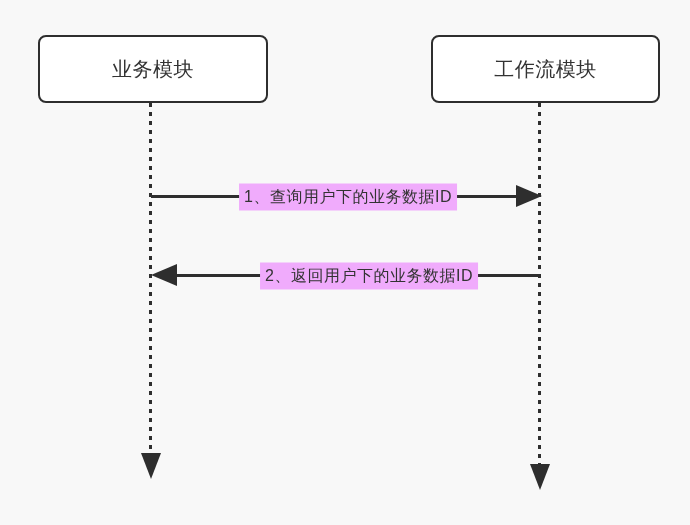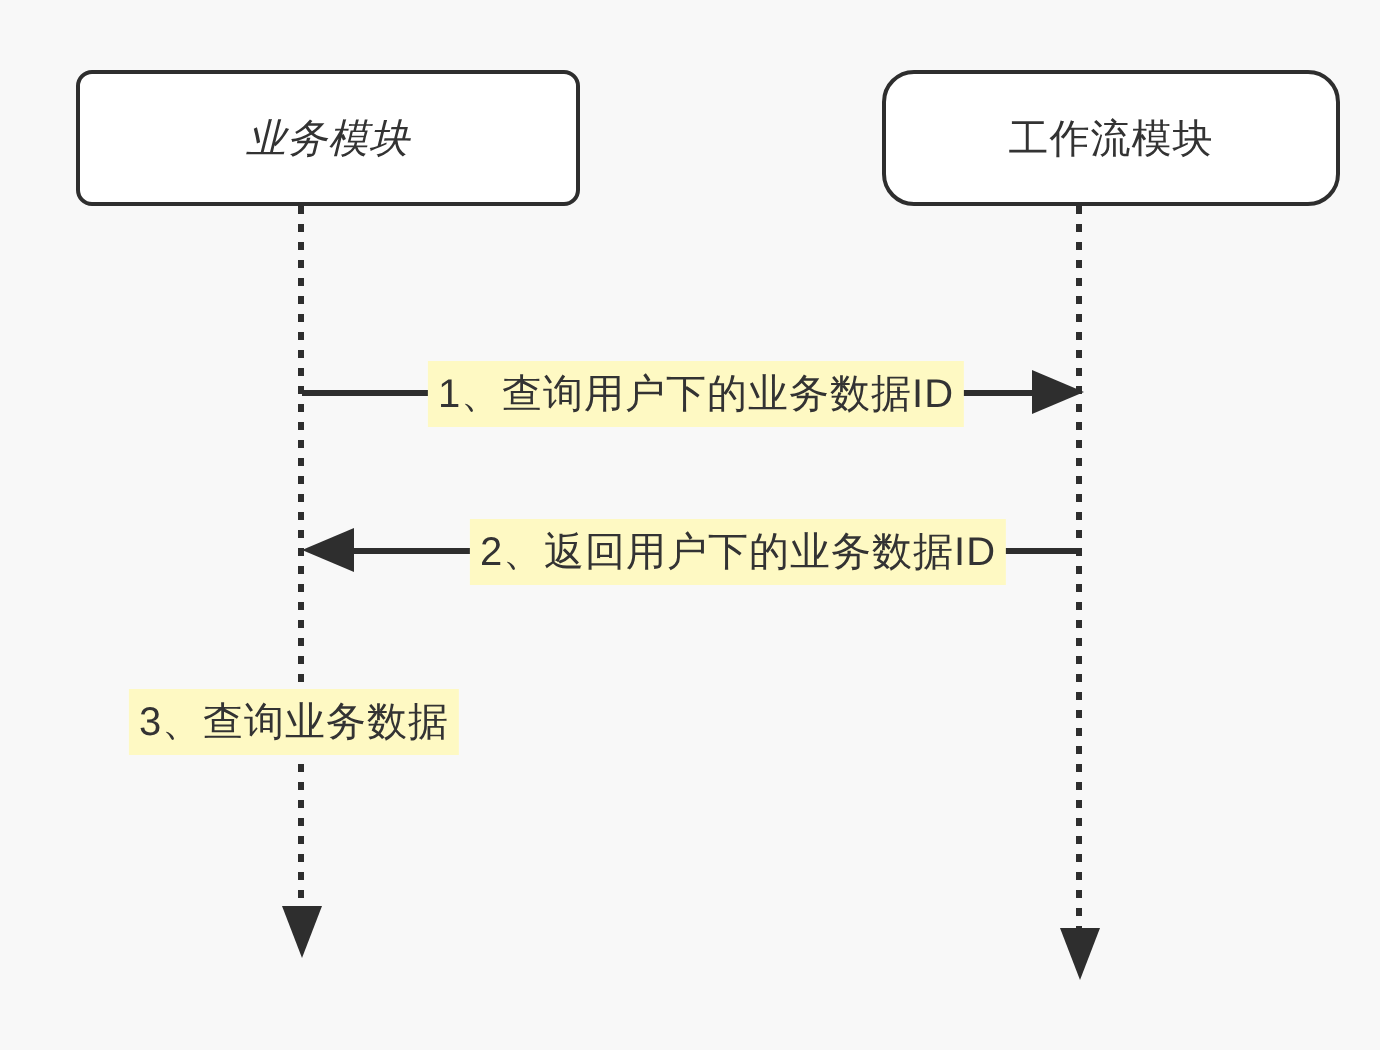--- a/index.html
+++ b/index.html
@@ -21,22 +21,22 @@
     box-sizing: border-box;
     background: #ffffff;
     border: 2.5px solid #2e2e2e;
     border-radius: 8px;
     display: flex;
     align-items: center;
     justify-content: center;
     font-size: 20px;
     letter-spacing: 0.5px;
   }
-  #participant-business { left: 38px; top: 35px; width: 252px; height: 68px; font-style: italic; }
-  #participant-workflow { left: 441px; top: 35px; width: 229px; height: 68px; border-radius: 16px; }
+  #participant-business { left: 38px; top: 35px; width: 230px; height: 68px; }
+  #participant-workflow { left: 431px; top: 35px; width: 229px; height: 68px; }
 
   .lifeline {
     position: absolute;
     width: 3px;
     background: repeating-linear-gradient(to bottom, #2e2e2e 0px, #2e2e2e 4px, transparent 4px, transparent 9px);
   }
   #lifeline-business { left: 149px; top: 103px; height: 351px; }
   #lifeline-workflow { left: 538px; top: 103px; height: 361px; }
 
   .lifeline-arrowhead {
@@ -64,23 +64,23 @@
     height: 0;
     border-top: 11px solid transparent;
     border-bottom: 11px solid transparent;
   }
   #message1-arrowhead { left: 516px; top: 185px; border-left: 26px solid #2e2e2e; }
   #message2-arrowhead { left: 151px; top: 264px; border-right: 26px solid #2e2e2e; }
 
   .message-label {
     position: absolute;
     transform: translate(-50%, -50%);
-    background: #fef9c3;
+    background: #f0abfc;
     padding: 3px 5px;
-    font-size: 20px;
+    font-size: 16px;
     white-space: nowrap;
     letter-spacing: 0.5px;
   }
   #message1-label { left: 348px; top: 197px; }
   #message2-label { left: 348px; top: 276px; margin-left: 21px; }
   #message3-label { left: 147px; top: 361px; }
 </style>
 </head>
 <body>
 
@@ -101,15 +101,14 @@
   <div class="lifeline-arrowhead" id="lifeline-arrowhead-workflow"></div>
 
   <div class="message-line" id="message1-line"></div>
   <div class="message-arrowhead" id="message1-arrowhead"></div>
   <div class="message-label" id="message1-label">1、查询用户下的业务数据ID</div>
 
   <div class="message-line" id="message2-line"></div>
   <div class="message-arrowhead" id="message2-arrowhead"></div>
   <div class="message-label" id="message2-label">2、返回用户下的业务数据ID</div>
 
-  <div class="message-label" id="message3-label">3、查询业务数据</div>
 
 </div>
 
 </body></html>

